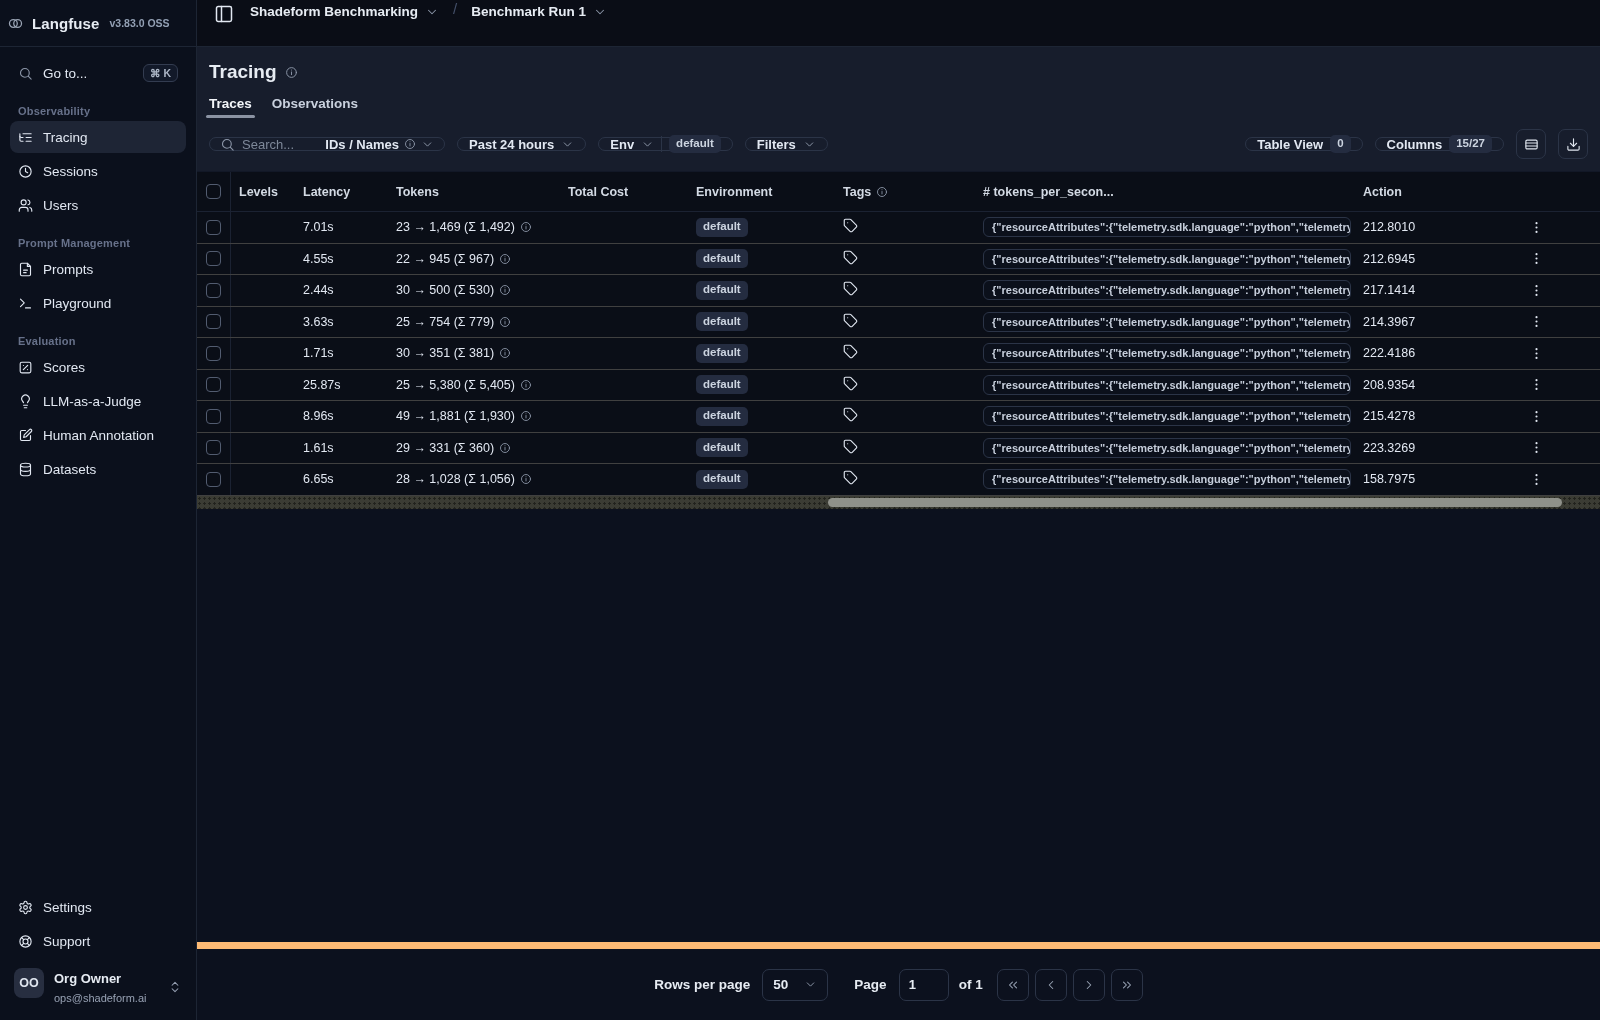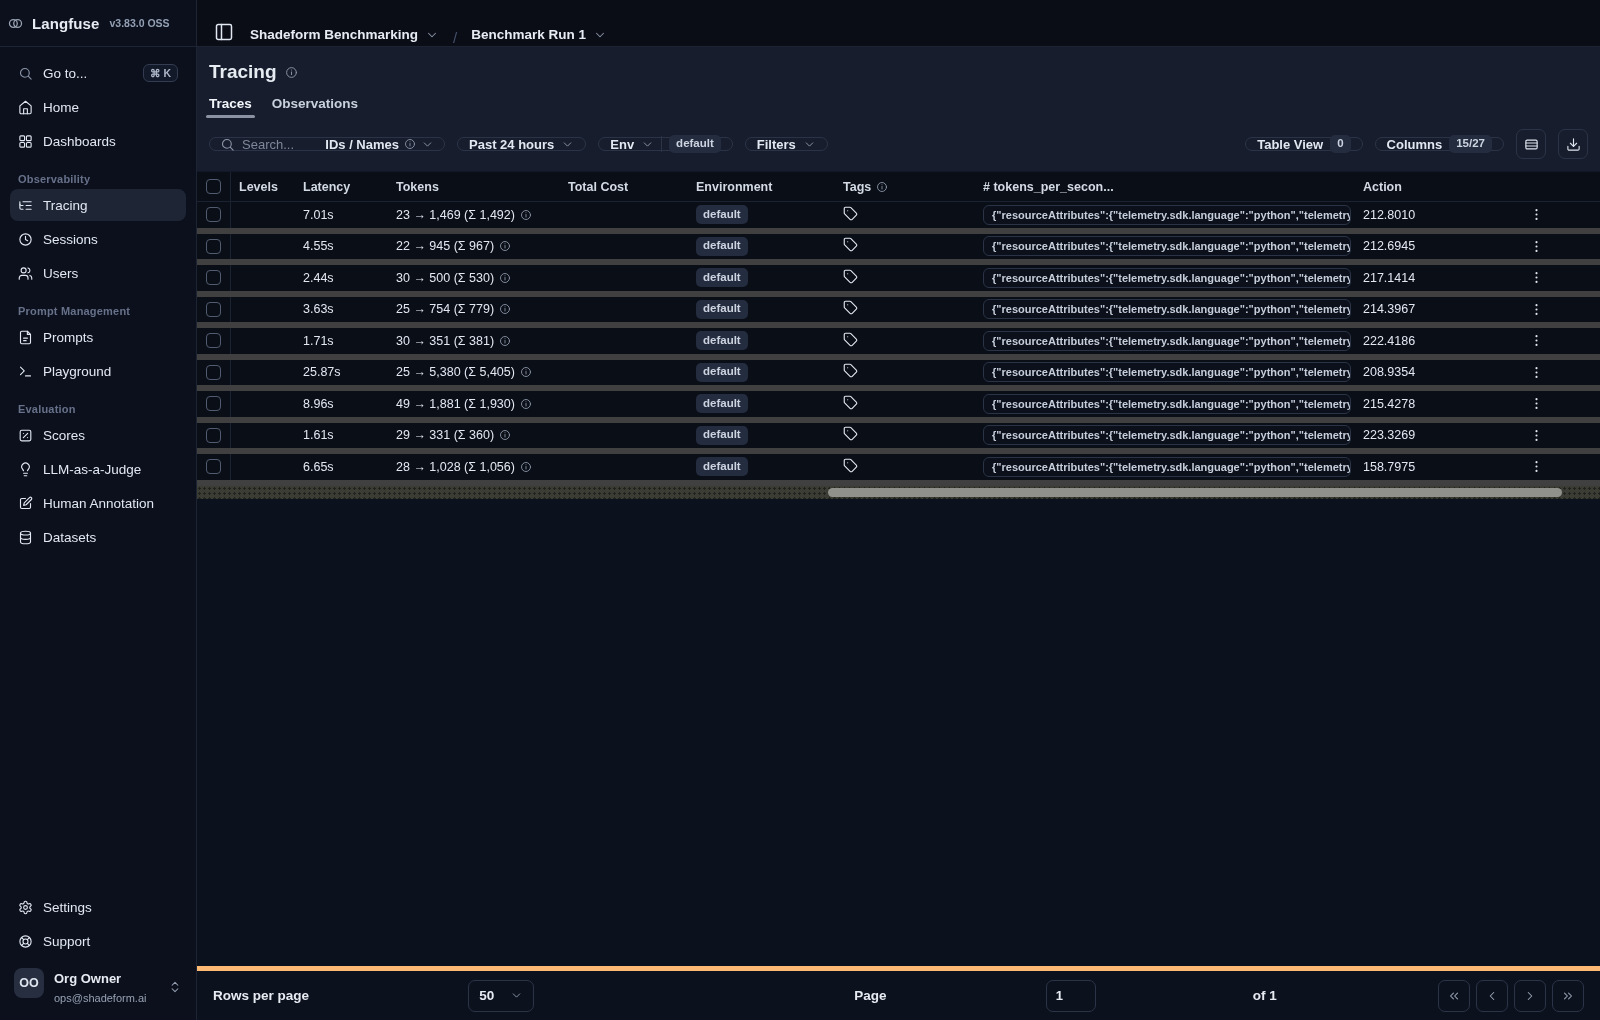--- a/index.html
+++ b/index.html
@@ -38,21 +38,21 @@
   .nav-bottom { margin-top:auto; }
   .account { display:flex; gap:10px; padding:10px 4px 2px; cursor:pointer; }
   .avatar { width:30px; height:30px; border-radius:8px; background:#272e40; display:flex; align-items:center; justify-content:center; font-size:12.5px; font-weight:700; color:#dfe5ee; flex:none; }
   .acct-text { line-height:1.2; min-width:0; }
   .acct-name { font-size:13px; font-weight:700; }
   .acct-email { font-size:11px; color:#97a1b3; white-space:nowrap; }
   .acct-chev { margin-left:auto; color:#97a1b3; }
 
   
   .main { flex:1; display:flex; flex-direction:column; min-width:0; background:#0c111e; }
-  .topbar { height:47px; flex:none; background:#0a0d16; border-bottom:1px solid #1d2534; display:flex; align-items:flex-end; gap:10px; padding:0 13px; }
+  .topbar { height:47px; flex:none; background:#0a0d16; border-bottom:1px solid #1d2534; display:flex; align-items:flex-start; gap:10px; padding:0 13px; }
   .panel-btn { width:28px; height:28px; border-radius:6px; display:flex; align-items:center; justify-content:center; color:#e2e8f2; cursor:pointer; }
   .crumb { display:flex; align-items:center; gap:7px; font-size:13.5px; font-weight:600; cursor:pointer; padding:4px 2px; }
   .slash { color:#44506a; font-size:15px; font-weight:400; padding:0 2px; }
 
   .content-head { flex:none; background:#171d2c; padding:14px 12px 12px; }
   .title-row { display:flex; align-items:center; gap:8px; }
   .page-title { margin:0; font-size:19px; font-weight:700; }
   .tabs { margin-top:13px; display:flex; gap:20px; font-size:13.5px; font-weight:600; color:#c9d1de; }
   .tab { position:relative; padding-bottom:7px; cursor:pointer; }
   .tab.active { color:#f3f6fa; }
@@ -64,35 +64,35 @@
   .search-box input::placeholder { color:#7e8899; }
   .scope { display:flex; align-items:center; gap:5px; font-size:13px; font-weight:700; margin-left:auto; cursor:pointer; }
   .badge { background:#242c40; border-radius:5px; padding:2.5px 7px; font-size:11.5px; font-weight:600; color:#ccd4e0; line-height:1.2; }
   .vdiv { width:1px; height:16px; background:#2b3447; }
   .spacer { flex:1; }
   .iconbtn { width:30px; height:30px; border:1px solid #2b3447; border-radius:7px; display:flex; align-items:center; justify-content:center; color:#dfe5ee; cursor:pointer; flex:none; }
 
   
   .table-zone { flex:none; background:#0a0e17; border-top:1px solid #121827; }
   .trow { display:grid; grid-template-columns:34px 64px 93px 172px 128px 147px 140px 380px 155px 54px; align-items:center; }
-  .thead { height:30px; border-bottom:1px solid #1b2232; color:#d3dae4; font-size:12.5px; font-weight:600; }
-  .rowline { height:31.5px; border-bottom:6px solid #404040; font-size:12.5px; font-weight:500; color:#e2e8f2; }
+  .thead { height:40px; border-bottom:1px solid #1b2232; color:#d3dae4; font-size:12.5px; font-weight:600; }
+  .rowline { height:31.5px; border-bottom:1px solid #404040; font-size:12.5px; font-weight:500; color:#e2e8f2; }
   .cb-cell { display:flex; align-items:center; justify-content:center; border-right:1px solid #1b2232; height:100%; }
   .checkbox { width:15px; height:15px; border:1.5px solid #525c70; border-radius:4px; background:transparent; cursor:pointer; flex:none; }
   .cell { padding-left:8px; display:flex; align-items:center; gap:5px; white-space:nowrap; overflow:hidden; height:100%; }
   .meta-box { border:1px solid #2b3447; border-radius:6px; padding:3px 8px; font-size:11px; font-weight:600; color:#c6cedb; white-space:nowrap; overflow:hidden; max-width:368px; background:#0b101b; }
   .kebab-btn { display:flex; align-items:center; justify-content:center; width:24px; height:24px; margin-left:6px; color:#e2e8f2; cursor:pointer; border-radius:5px; }
 
   .hscroll { height:13px; position:relative; background-color:#3b3c34; background-image:radial-gradient(rgba(8,8,6,.5) 1px, transparent 1.3px); background-size:5px 5px; cursor:pointer; }
   .hthumb { position:absolute; top:2px; height:9px; border-radius:5px; background:#8f918a; left:45%; width:52.3%; cursor:grab; }
 
   .below { flex:1; background:#0c111e; }
 
   
-  .pagination { height:54px; flex:none; background:#0c111e; border-top:5px solid #fdba74; display:flex; align-items:center; justify-content:space-between; padding:0 16px; font-size:13.5px; font-weight:600; color:#e7ecf3; }
+  .pagination { height:78px; flex:none; background:#0c111e; border-top:7px solid #fdba74; display:flex; align-items:center; justify-content:center; padding:0 16px; font-size:13.5px; font-weight:600; color:#e7ecf3; }
   .pg-label { margin-right:12px; }
   .pgsel { height:32px; min-width:66px; border:1px solid #2b3447; border-radius:7px; display:flex; align-items:center; justify-content:space-between; padding:0 10px; gap:10px; cursor:pointer; }
   .pg-gap { width:26px; }
   .pginput { width:50px; height:32px; border:1px solid #2b3447; border-radius:7px; background:transparent; color:#e7ecf3; padding:0 9px; font-size:13px; font-weight:600; font-family:inherit; margin:0 10px 0 12px; outline:none; }
   .pg-of { margin-right:14px; }
   .pgbtns { display:flex; gap:6px; }
   .pgbtn { width:32px; height:32px; border:1px solid #2b3447; border-radius:7px; display:flex; align-items:center; justify-content:center; color:#9aa5b6; cursor:pointer; }
 </style>
 </head>
 <body>
@@ -114,42 +114,20 @@
       <div class="goto">
         <span class="ic s15 mut">
             <svg viewBox="0 0 24 24" fill="none" stroke="currentColor" stroke-width="1.8" stroke-linecap="round" stroke-linejoin="round">
               <circle cx="11" cy="11" r="7"></circle>
               <path d="m21 21-4.3-4.3"></path>
             </svg>
           </span>
         <span>Go to...</span>
         <span class="kbd">⌘ K</span>
       </div>
-      <div id="nav-top">
-          <div class="nav-item">
-            <span class="ic s15">
-              <svg viewBox="0 0 24 24" fill="none" stroke="currentColor" stroke-width="1.8" stroke-linecap="round" stroke-linejoin="round">
-                <path d="m3 9.5 9-7.5 9 7.5V20a2 2 0 0 1-2 2H5a2 2 0 0 1-2-2Z"></path>
-                <path d="M9 22v-8h6v8"></path>
-              </svg>
-            </span>
-            <span>Home</span>
-          </div>
-          <div class="nav-item">
-            <span class="ic s15">
-              <svg viewBox="0 0 24 24" fill="none" stroke="currentColor" stroke-width="1.8" stroke-linecap="round" stroke-linejoin="round">
-                <rect x="3" y="3" width="7.5" height="7.5" rx="1.5"></rect>
-                <rect x="13.5" y="3" width="7.5" height="7.5" rx="1.5"></rect>
-                <rect x="3" y="13.5" width="7.5" height="7.5" rx="1.5"></rect>
-                <rect x="13.5" y="13.5" width="7.5" height="7.5" rx="1.5"></rect>
-              </svg>
-            </span>
-            <span>Dashboards</span>
-          </div>
-        </div>
       <div id="nav-sections">
           <div class="section-label">Observability</div>
           <div class="nav-item active">
             <span class="ic s15">
               <svg viewBox="0 0 24 24" fill="none" stroke="currentColor" stroke-width="1.8" stroke-linecap="round" stroke-linejoin="round">
                 <path d="M21 12h-8"></path>
                 <path d="M21 6H8"></path>
                 <path d="M21 18h-8"></path>
                 <path d="M3 6v4c0 1.1.9 2 2 2h3"></path>
                 <path d="M3 10v6c0 1.1.9 2 2 2h3"></path>

